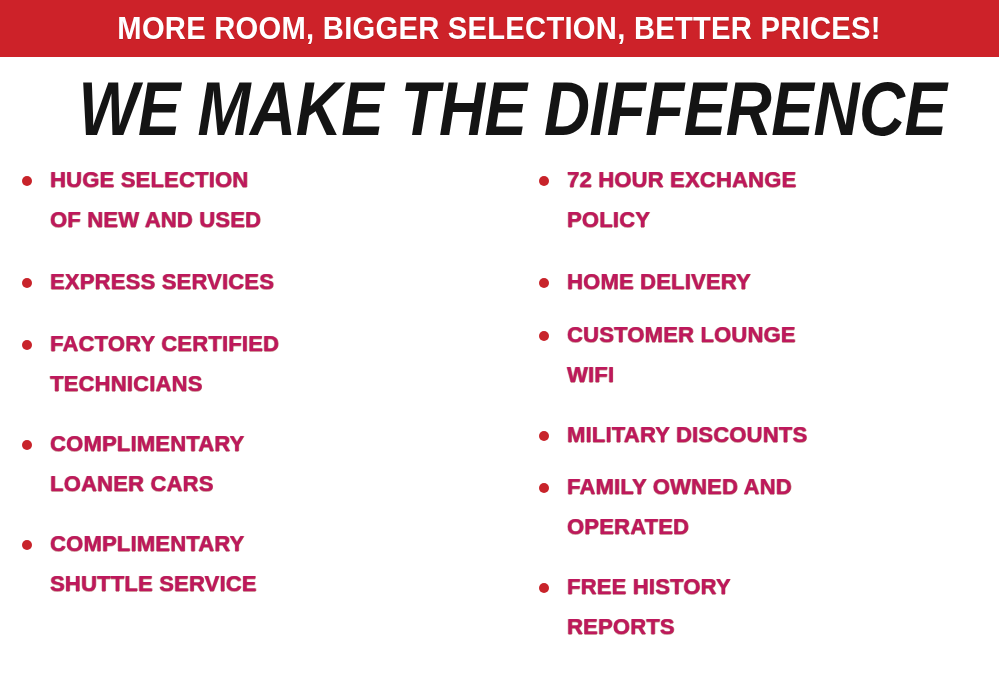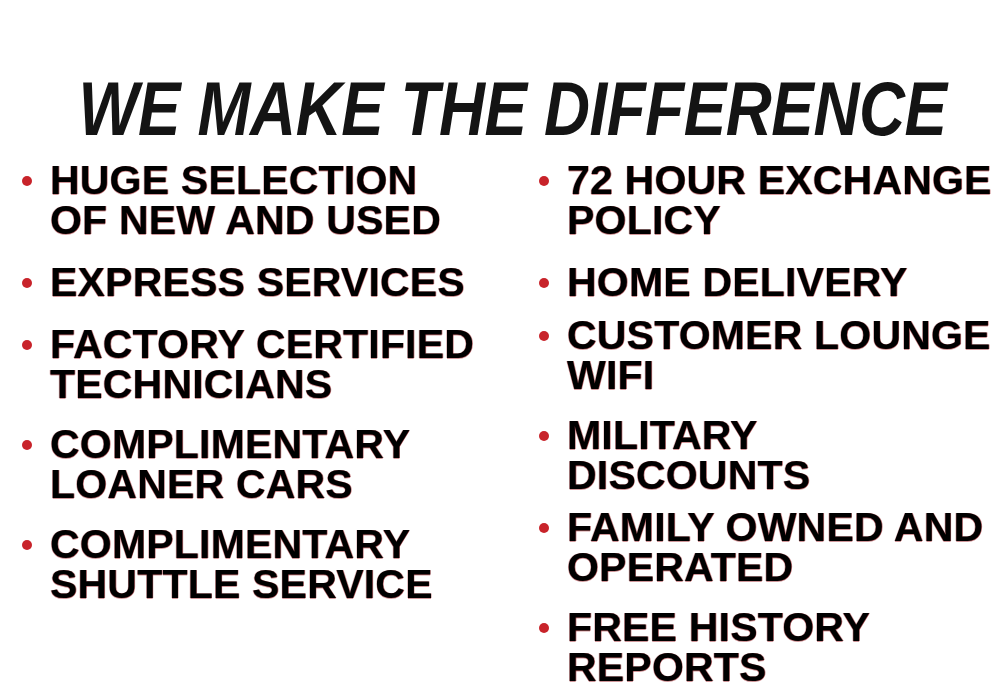--- a/index.html
+++ b/index.html
@@ -103,24 +103,24 @@
     top: 16px;
     width: 10px;
     height: 10px;
     border-radius: 50%;
     background: #c8232a;
   }
   .col-right .bullet-dot { left: 10px; }
 
   .bullet-text {
     display: block;
-    color: #000000;
+    color: #be185d;
     font-family: "Liberation Sans", sans-serif;
     font-weight: bold;
-    font-size: 41px;
+    font-size: 22px;
     line-height: 40px;
     letter-spacing: 0.2px;
     text-transform: uppercase;
     white-space: pre-line;
     text-shadow:
        0.7px 0 0 rgba(150,24,30,0.55),
       -0.7px 0 0 rgba(150,24,30,0.35),
        0 0.7px 0 rgba(150,24,30,0.45);
   }
 
@@ -134,20 +134,23 @@
   .col-right .bullet-item:nth-child(2) { margin-bottom: 13px; }
   .col-right .bullet-item:nth-child(3) { margin-bottom: 20px; }
   .col-right .bullet-item:nth-child(4) { margin-bottom: 12px; }
   .col-right .bullet-item:nth-child(5) { margin-bottom: 20px; }
 </style>
 </head>
 <body>
 
 <div id="poster">
 
+  <div class="banner">
+    <div class="banner-text">MORE ROOM, BIGGER SELECTION, BETTER PRICES!</div>
+  </div>
 
   <div class="headline-wrap">
     <div class="headline">WE MAKE THE DIFFERENCE</div>
   </div>
 
   <div class="columns">
 
     <div class="col col-left">
       <div class="bullet-item">
         <span class="bullet-dot"></span>

